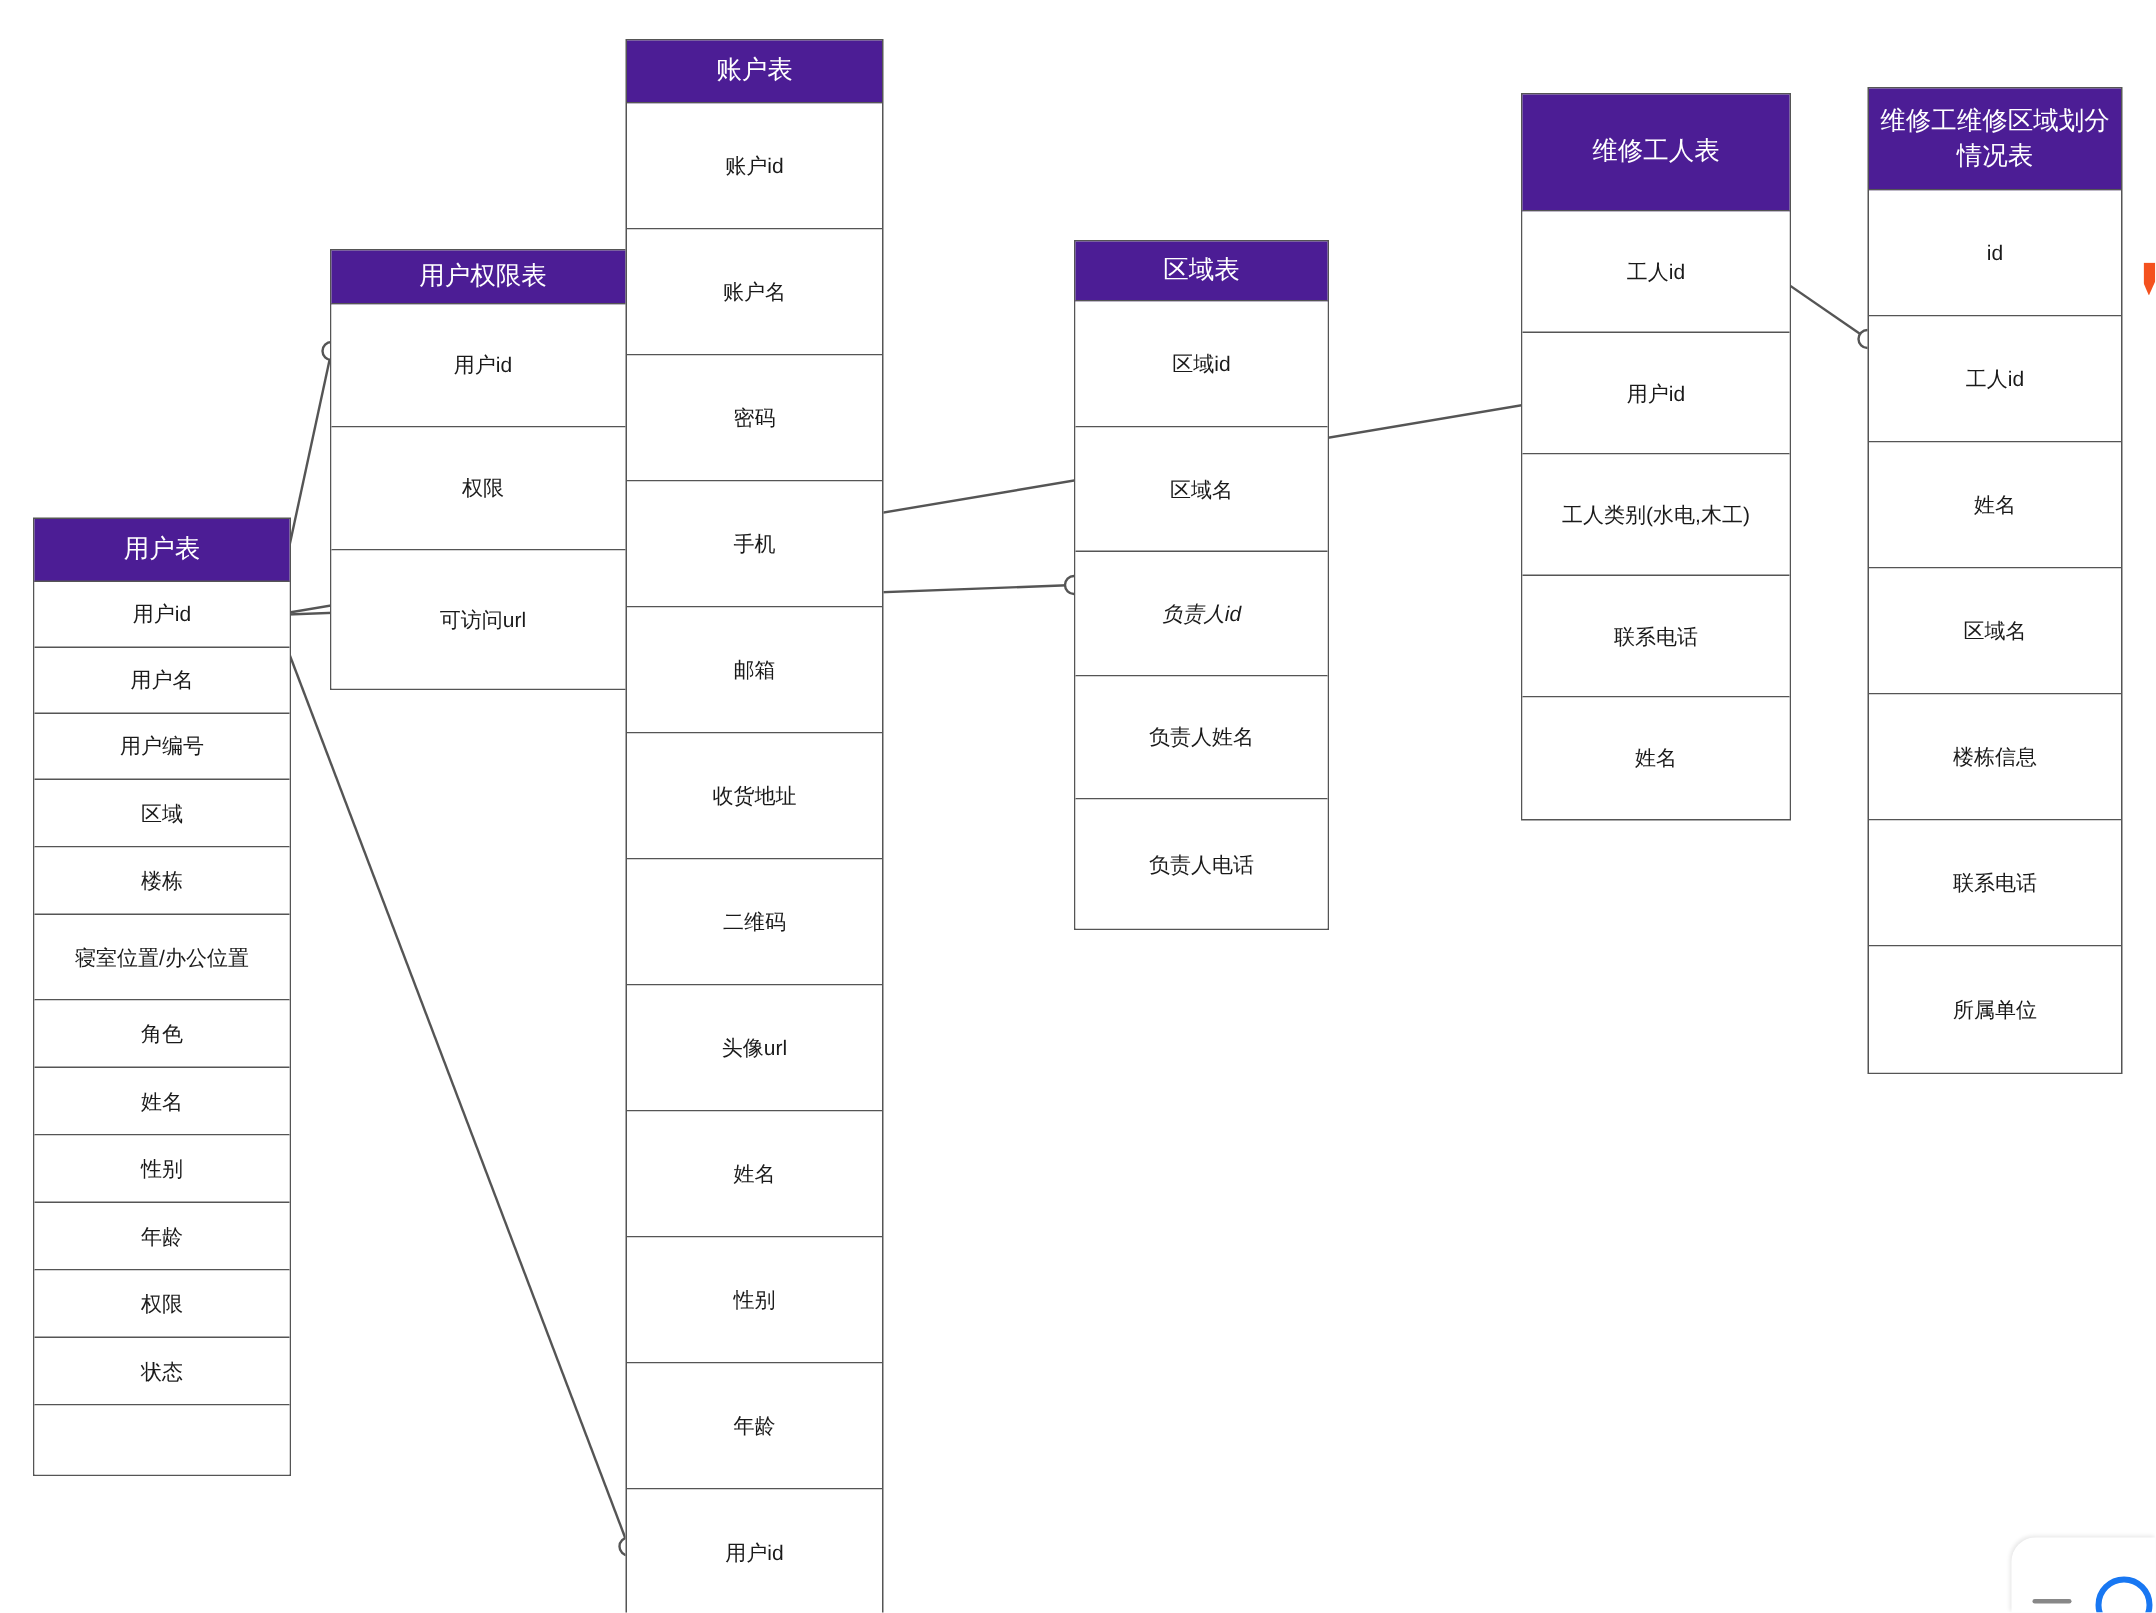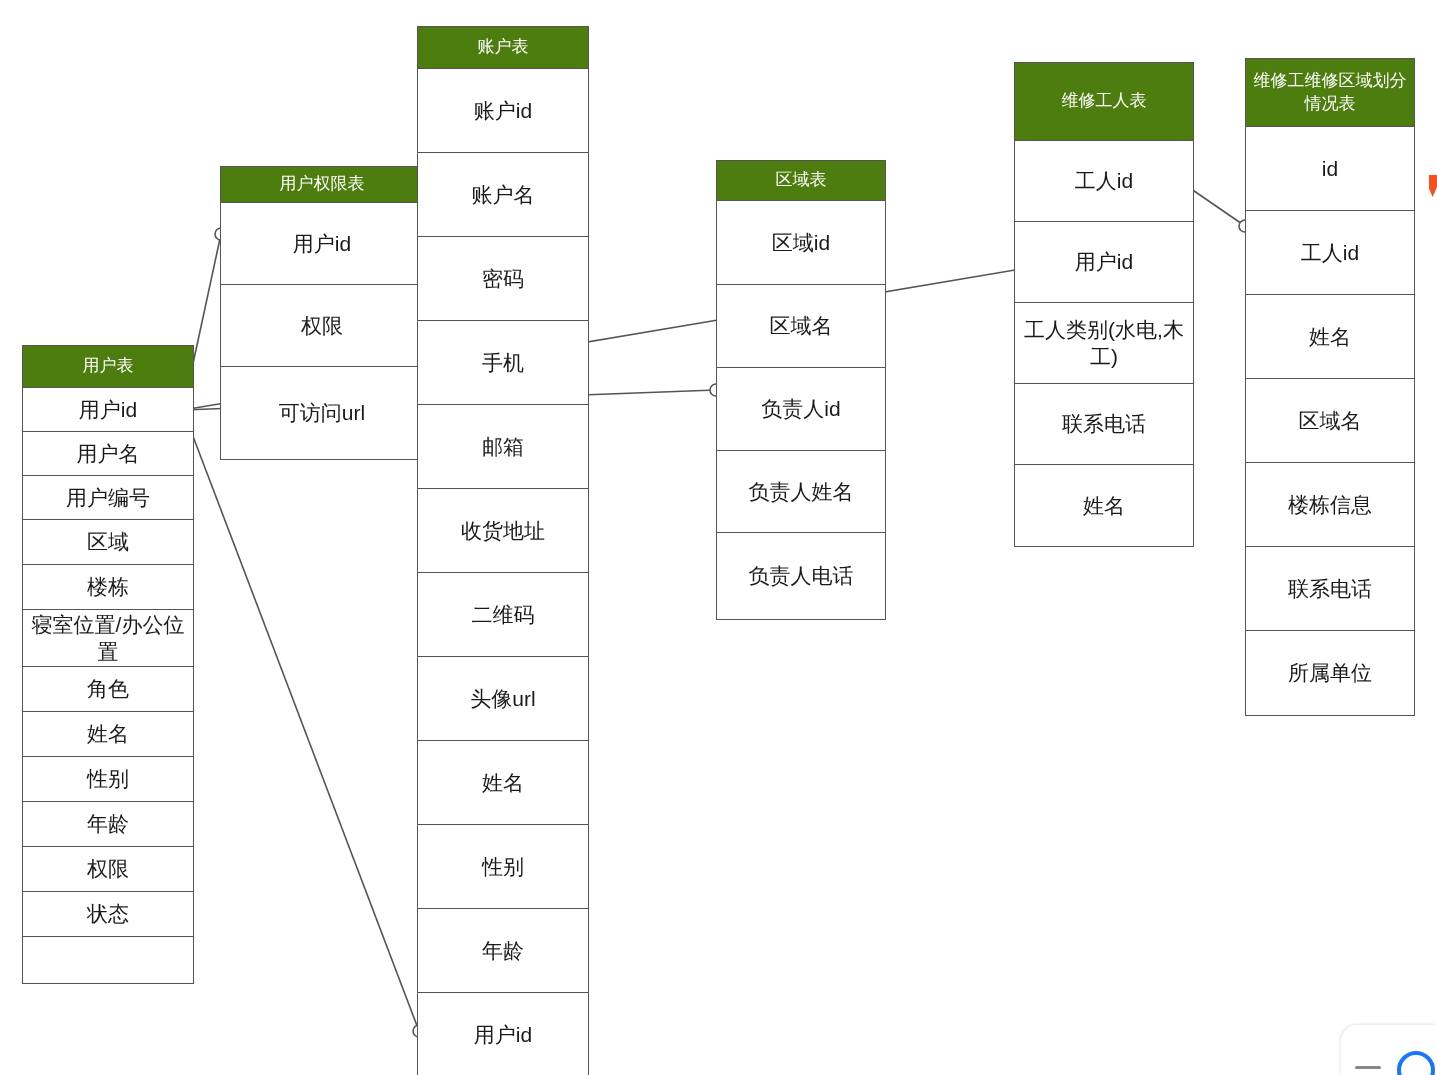--- a/index.html
+++ b/index.html
@@ -34,37 +34,37 @@
   .er-table {
     position: absolute;
     box-sizing: border-box;
     border: 1.5px solid #555555;
     background: #ffffff;
     z-index: 10;
   }
 
   .er-header {
     box-sizing: border-box;
-    background: #4d7c0f;
+    background: #4c1d95;
     color: #ffffff;
     text-align: center;
     font-size: 17px;
     line-height: 1.35;
     display: flex;
     align-items: center;
     justify-content: center;
     border-bottom: 1.5px solid #555555;
     padding: 2px 4px;
   }
 
   .er-row {
     box-sizing: border-box;
     color: #1a1a1a;
     text-align: center;
-    font-size: 21px;
+    font-size: 14px;
     line-height: 1.3;
     display: flex;
     align-items: center;
     justify-content: center;
     border-bottom: 1.5px solid #555555;
     padding: 2px 4px;
     background: #ffffff;
   }
   .er-row:last-child {
     border-bottom: none;
@@ -175,21 +175,21 @@
     <div class="er-row" style="height: 84px;">姓名</div>
     <div class="er-row" style="height: 84px;">性别</div>
     <div class="er-row" style="height: 84px;">年龄</div>
     <div class="er-row" style="height: 84px;">用户id</div>
   </div>
 
   <div class="er-table" style="left: 716px; top: 160px; width: 170px;">
     <div class="er-header" style="height: 40px;">区域表</div>
     <div class="er-row" style="height: 84px;">区域id</div>
     <div class="er-row" style="height: 83px;">区域名</div>
-    <div class="er-row" style="height: 83px;">负责人id</div>
+    <div class="er-row" style="height: 83px; font-style: italic;">负责人id</div>
     <div class="er-row" style="height: 82px;">负责人姓名</div>
     <div class="er-row" style="height: 86px;">负责人电话</div>
   </div>
 
   <div class="er-table" style="left: 1014px; top: 62px; width: 180px;">
     <div class="er-header" style="height: 78px;">维修工人表</div>
     <div class="er-row" style="height: 81px;">工人id</div>
     <div class="er-row" style="height: 81px;">用户id</div>
     <div class="er-row" style="height: 81px;">工人类别(水电,木工)</div>
     <div class="er-row" style="height: 81px;">联系电话</div>

